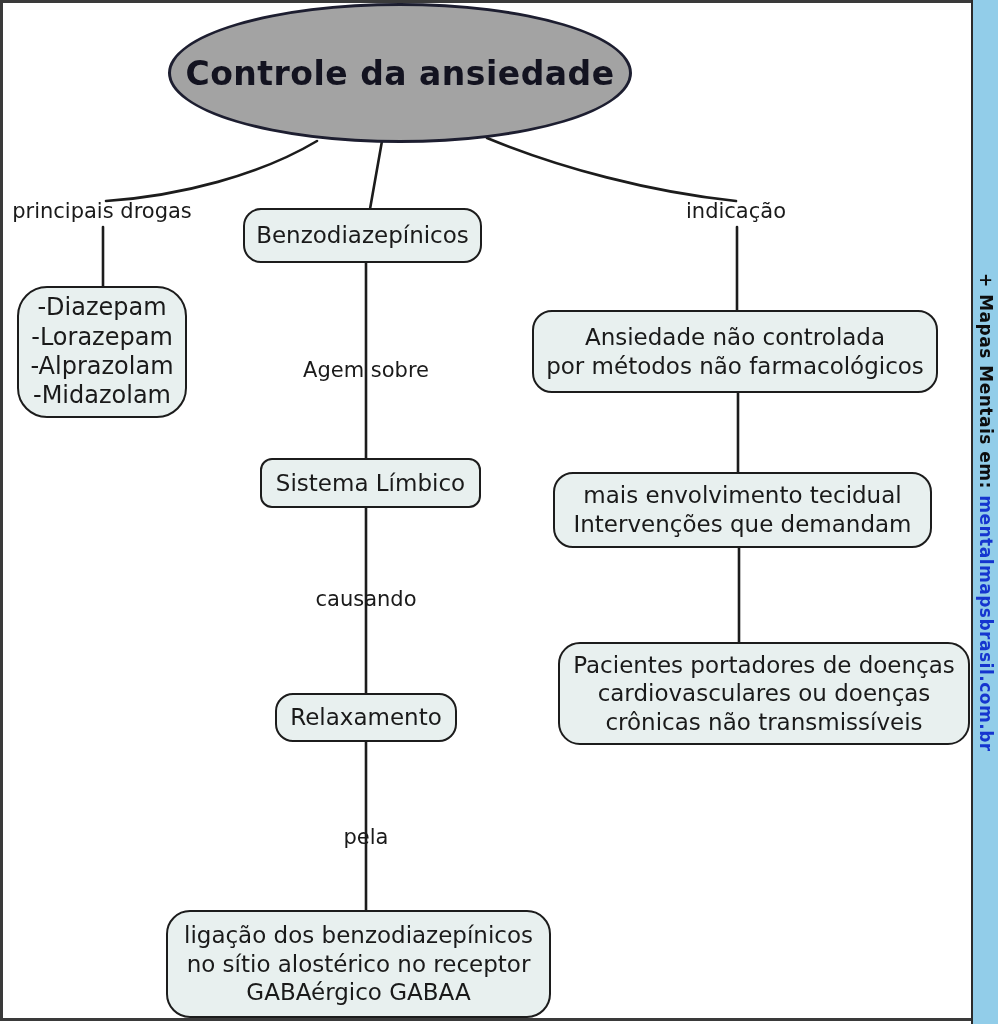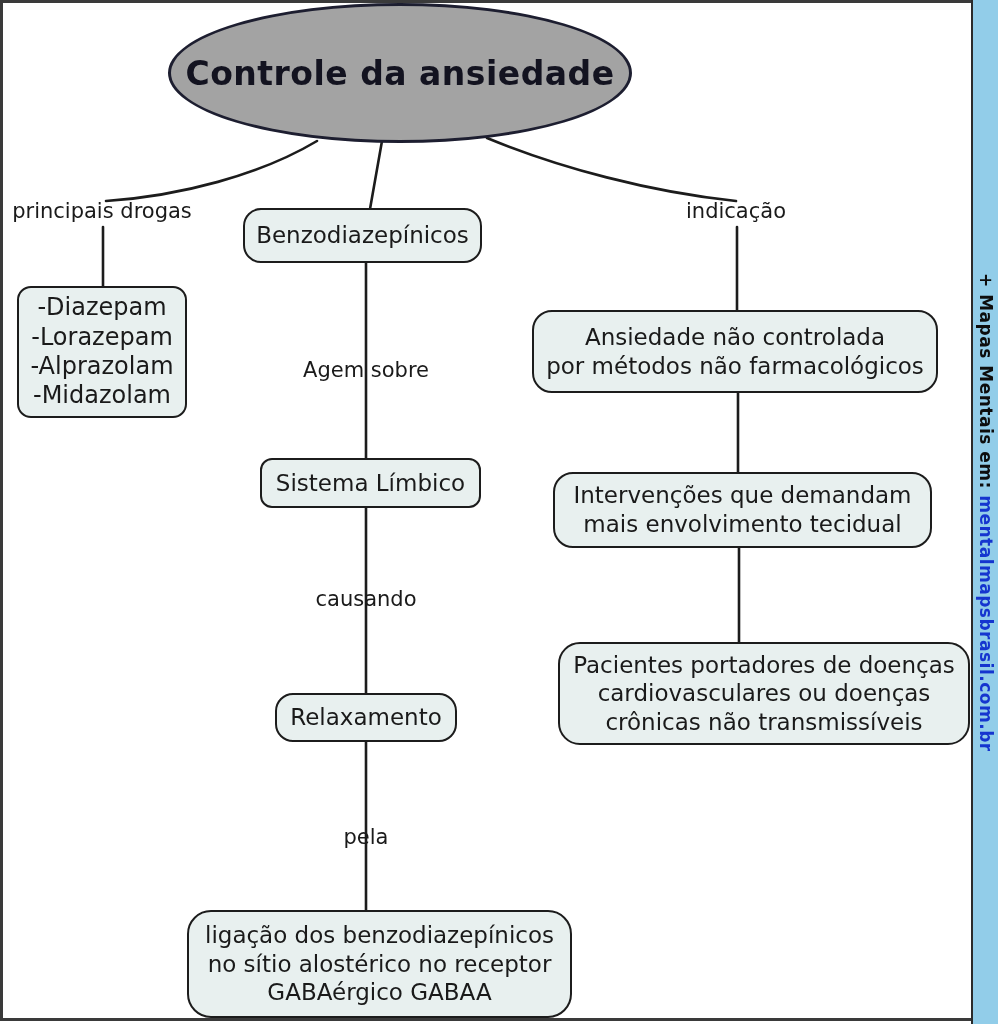--- a/index.html
+++ b/index.html
@@ -40,22 +40,22 @@
   }
   .node .ln{white-space:nowrap;}
   .edge-label{
     position:absolute;
     font-size:21px;text-align:center;white-space:nowrap;
     z-index:3;
   }
   .node-benzo{left:243px;top:208px;width:239px;height:55px;border-radius:18px;}
   .node-sistema{left:260px;top:458px;width:221px;height:50px;border-radius:12px;}
   .node-relax{left:275px;top:693px;width:182px;height:49px;border-radius:18px;}
-  .node-ligacao{left:187px;top:910px;width:385px;height:108px;border-radius:24px;}
-  .node-drogas{left:17px;top:286px;width:170px;height:132px;border-radius:14px;font-size:24px;line-height:1.22;}
+  .node-ligacao{left:166px;top:910px;width:385px;height:108px;border-radius:24px;}
+  .node-drogas{left:17px;top:286px;width:170px;height:132px;border-radius:30px;font-size:24px;line-height:1.22;}
   .node-ansiedade{left:532px;top:310px;width:406px;height:83px;border-radius:20px;}
   .node-intervencoes{left:553px;top:472px;width:379px;height:76px;border-radius:20px;}
   .node-pacientes{left:558px;top:642px;width:412px;height:103px;border-radius:22px;}
   .lbl-principais{left:2px;top:199px;width:200px;}
   .lbl-indicacao{left:666px;top:199px;width:140px;}
   .lbl-agem{left:266px;top:358px;width:200px;}
   .lbl-causando{left:266px;top:579px;width:200px;margin-top:8px;}
   .lbl-pela{left:266px;top:825px;width:200px;}
   .side-bar{
     position:absolute;right:0;top:0;width:25px;height:1024px;
@@ -129,22 +129,22 @@
     <div class="ln">no sítio alostérico no receptor</div>
     <div class="ln">GABAérgico GABAA</div>
   </div>
 
   <div class="node node-ansiedade">
     <div class="ln">Ansiedade não controlada</div>
     <div class="ln">por métodos não farmacológicos</div>
   </div>
 
   <div class="node node-intervencoes">
+    <div class="ln">mais envolvimento tecidual</div>
     <div class="ln">Intervenções que demandam</div>
-    <div class="ln">mais envolvimento tecidual</div>
   </div>
 
   <div class="node node-pacientes">
     <div class="ln">Pacientes portadores de doenças</div>
     <div class="ln">cardiovasculares ou doenças</div>
     <div class="ln">crônicas não transmissíveis</div>
   </div>
 
   <div class="side-bar">
     <div class="vtext"><span>+ Mapas Mentais em: </span><span class="url">mentalmapsbrasil.com.br</span></div>

